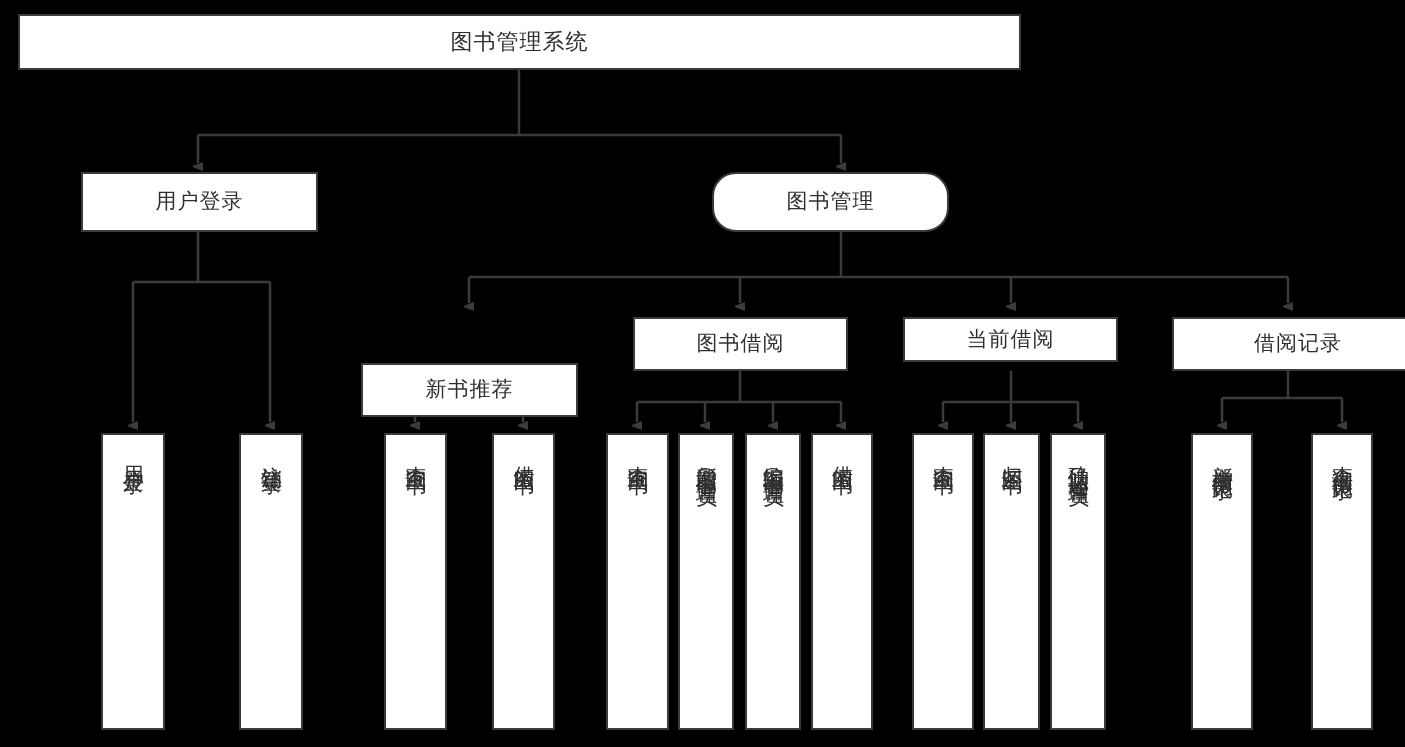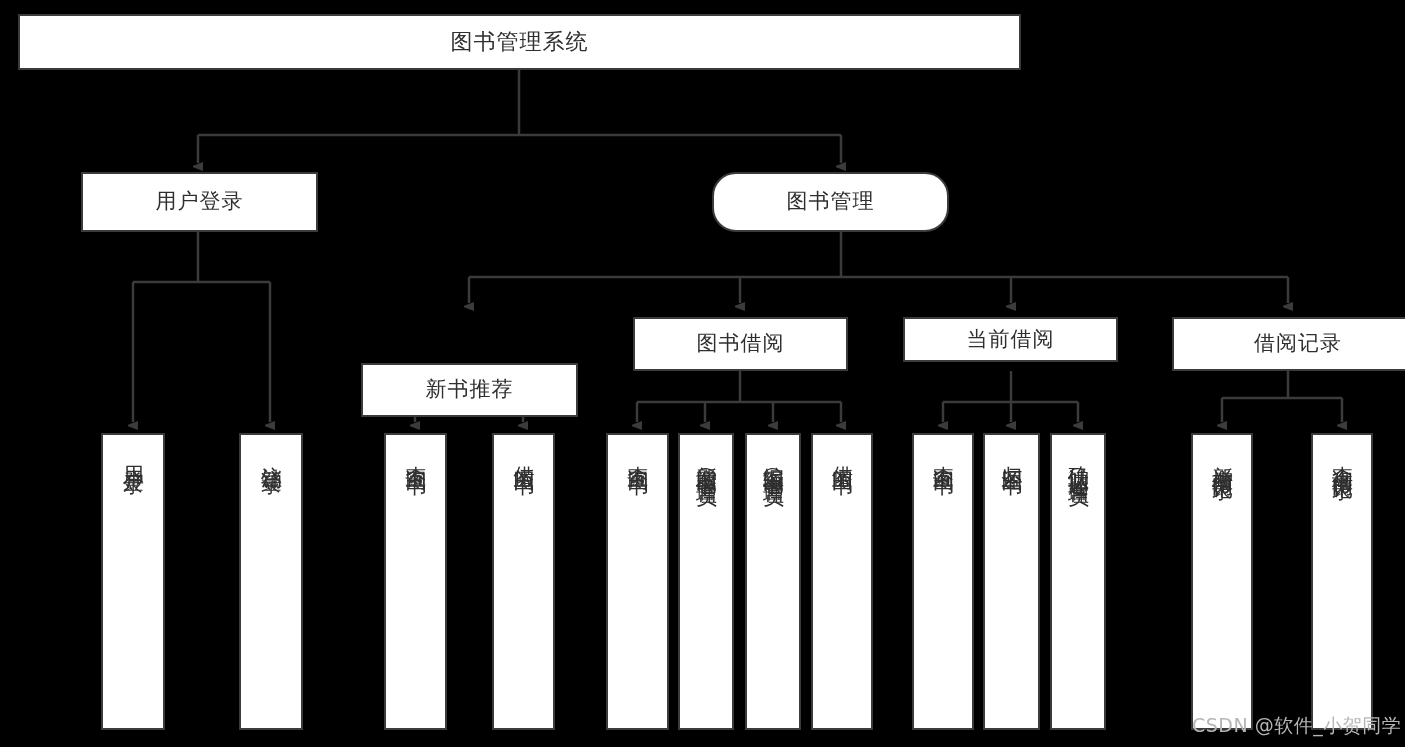--- a/index.html
+++ b/index.html
@@ -183,15 +183,14 @@
     <span class="vtext">确认归还（管理员）</span>
   </div>
 
   <div class="node vert" style="left:1191px; top:433px; width:62px; height:297px;">
     <span class="vtext">新增借阅记录</span>
   </div>
   <div class="node vert" style="left:1311px; top:433px; width:62px; height:297px;">
     <span class="vtext">查询借阅记录</span>
   </div>
 
-  <div class="watermark" style="left:1192px; top:713px;">CSDN @软件_小贺同学</div>
 
 </div>
 
 </body></html>

